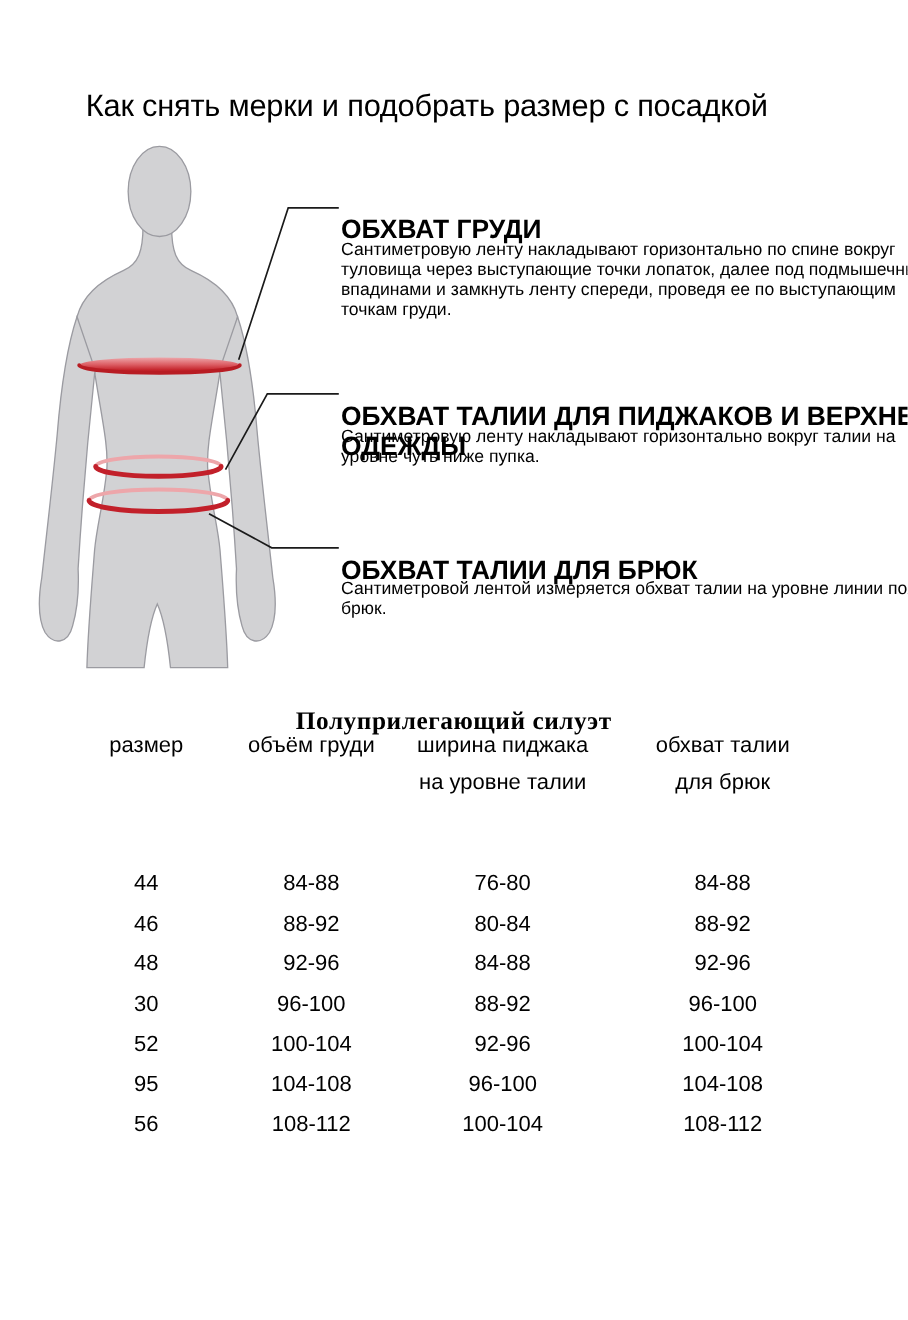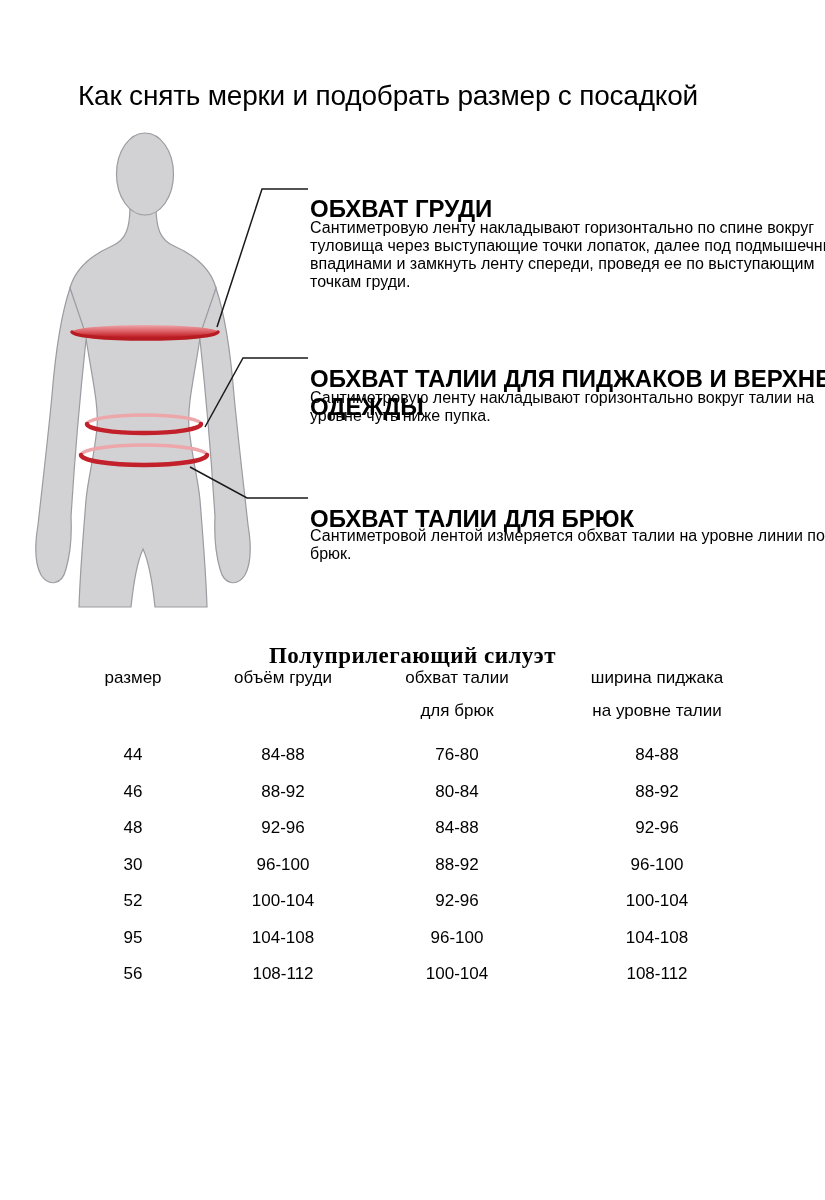--- a/index.html
+++ b/index.html
@@ -20,28 +20,28 @@
   .annotation{position:absolute;left:310px;width:560px;}
   #sec1-head{top:175px;} #sec1-body{top:203px;}
   #sec2-head{top:345px;} #sec2-body{top:373px;}
   #sec3-head{top:485px;} #sec3-body{top:511px;}
 
   .table-subtitle{
     position:absolute;left:0;top:643px;width:825px;margin:0;
     text-align:center;font-size:23px;font-weight:700;letter-spacing:0.5px;font-family:Liberation Serif, serif;
   }
 
-  .size-table{position:absolute;left:60px;top:668px;width:700px;font-size:17px;}
+  .size-table{position:absolute;left:60px;top:668px;width:700px;font-size:20px;}
   .tgrid{display:grid;grid-template-columns:146px 154px 194px 206px;}
   .thead .cell{display:flex;flex-direction:column;align-items:center;}
   .thead .l1{display:block;height:20px;line-height:20px;text-align:center;}
   .thead .l2{display:block;height:20px;line-height:20px;text-align:center;margin-top:13px;}
   .tbody{margin-top:24px;}
   .trow{display:grid;grid-template-columns:146px 154px 194px 206px;height:36.5px;}
-  .trow .cell{text-align:center;line-height:20px;}
+  .trow .cell{text-align:center;line-height:20px;margin-top:48px;}
 </style>
 </head>
 <body>
 
 <div class="page">
 
   <h1 class="page-title">Как снять мерки и подобрать размер с посадкой</h1>
 
   <svg class="figure-svg" width="300" height="482" viewBox="0 0 300 482">
     <defs>
@@ -125,26 +125,26 @@
     <div class="tgrid thead">
       <div class="cell">
         <span class="l1">размер</span>
         <span class="l2"></span>
       </div>
       <div class="cell">
         <span class="l1">объём груди</span>
         <span class="l2"></span>
       </div>
       <div class="cell">
+        <span class="l1">ширина пиджака</span>
+        <span class="l2">на уровне талии</span>
+      </div>
+      <div class="cell">
         <span class="l1">обхват талии</span>
         <span class="l2">для брюк</span>
-      </div>
-      <div class="cell">
-        <span class="l1">ширина пиджака</span>
-        <span class="l2">на уровне талии</span>
       </div>
     </div>
 
     <div class="tbody">
       <div class="trow">
         <div class="cell">44</div>
         <div class="cell">84-88</div>
         <div class="cell">76-80</div>
         <div class="cell">84-88</div>
       </div>

